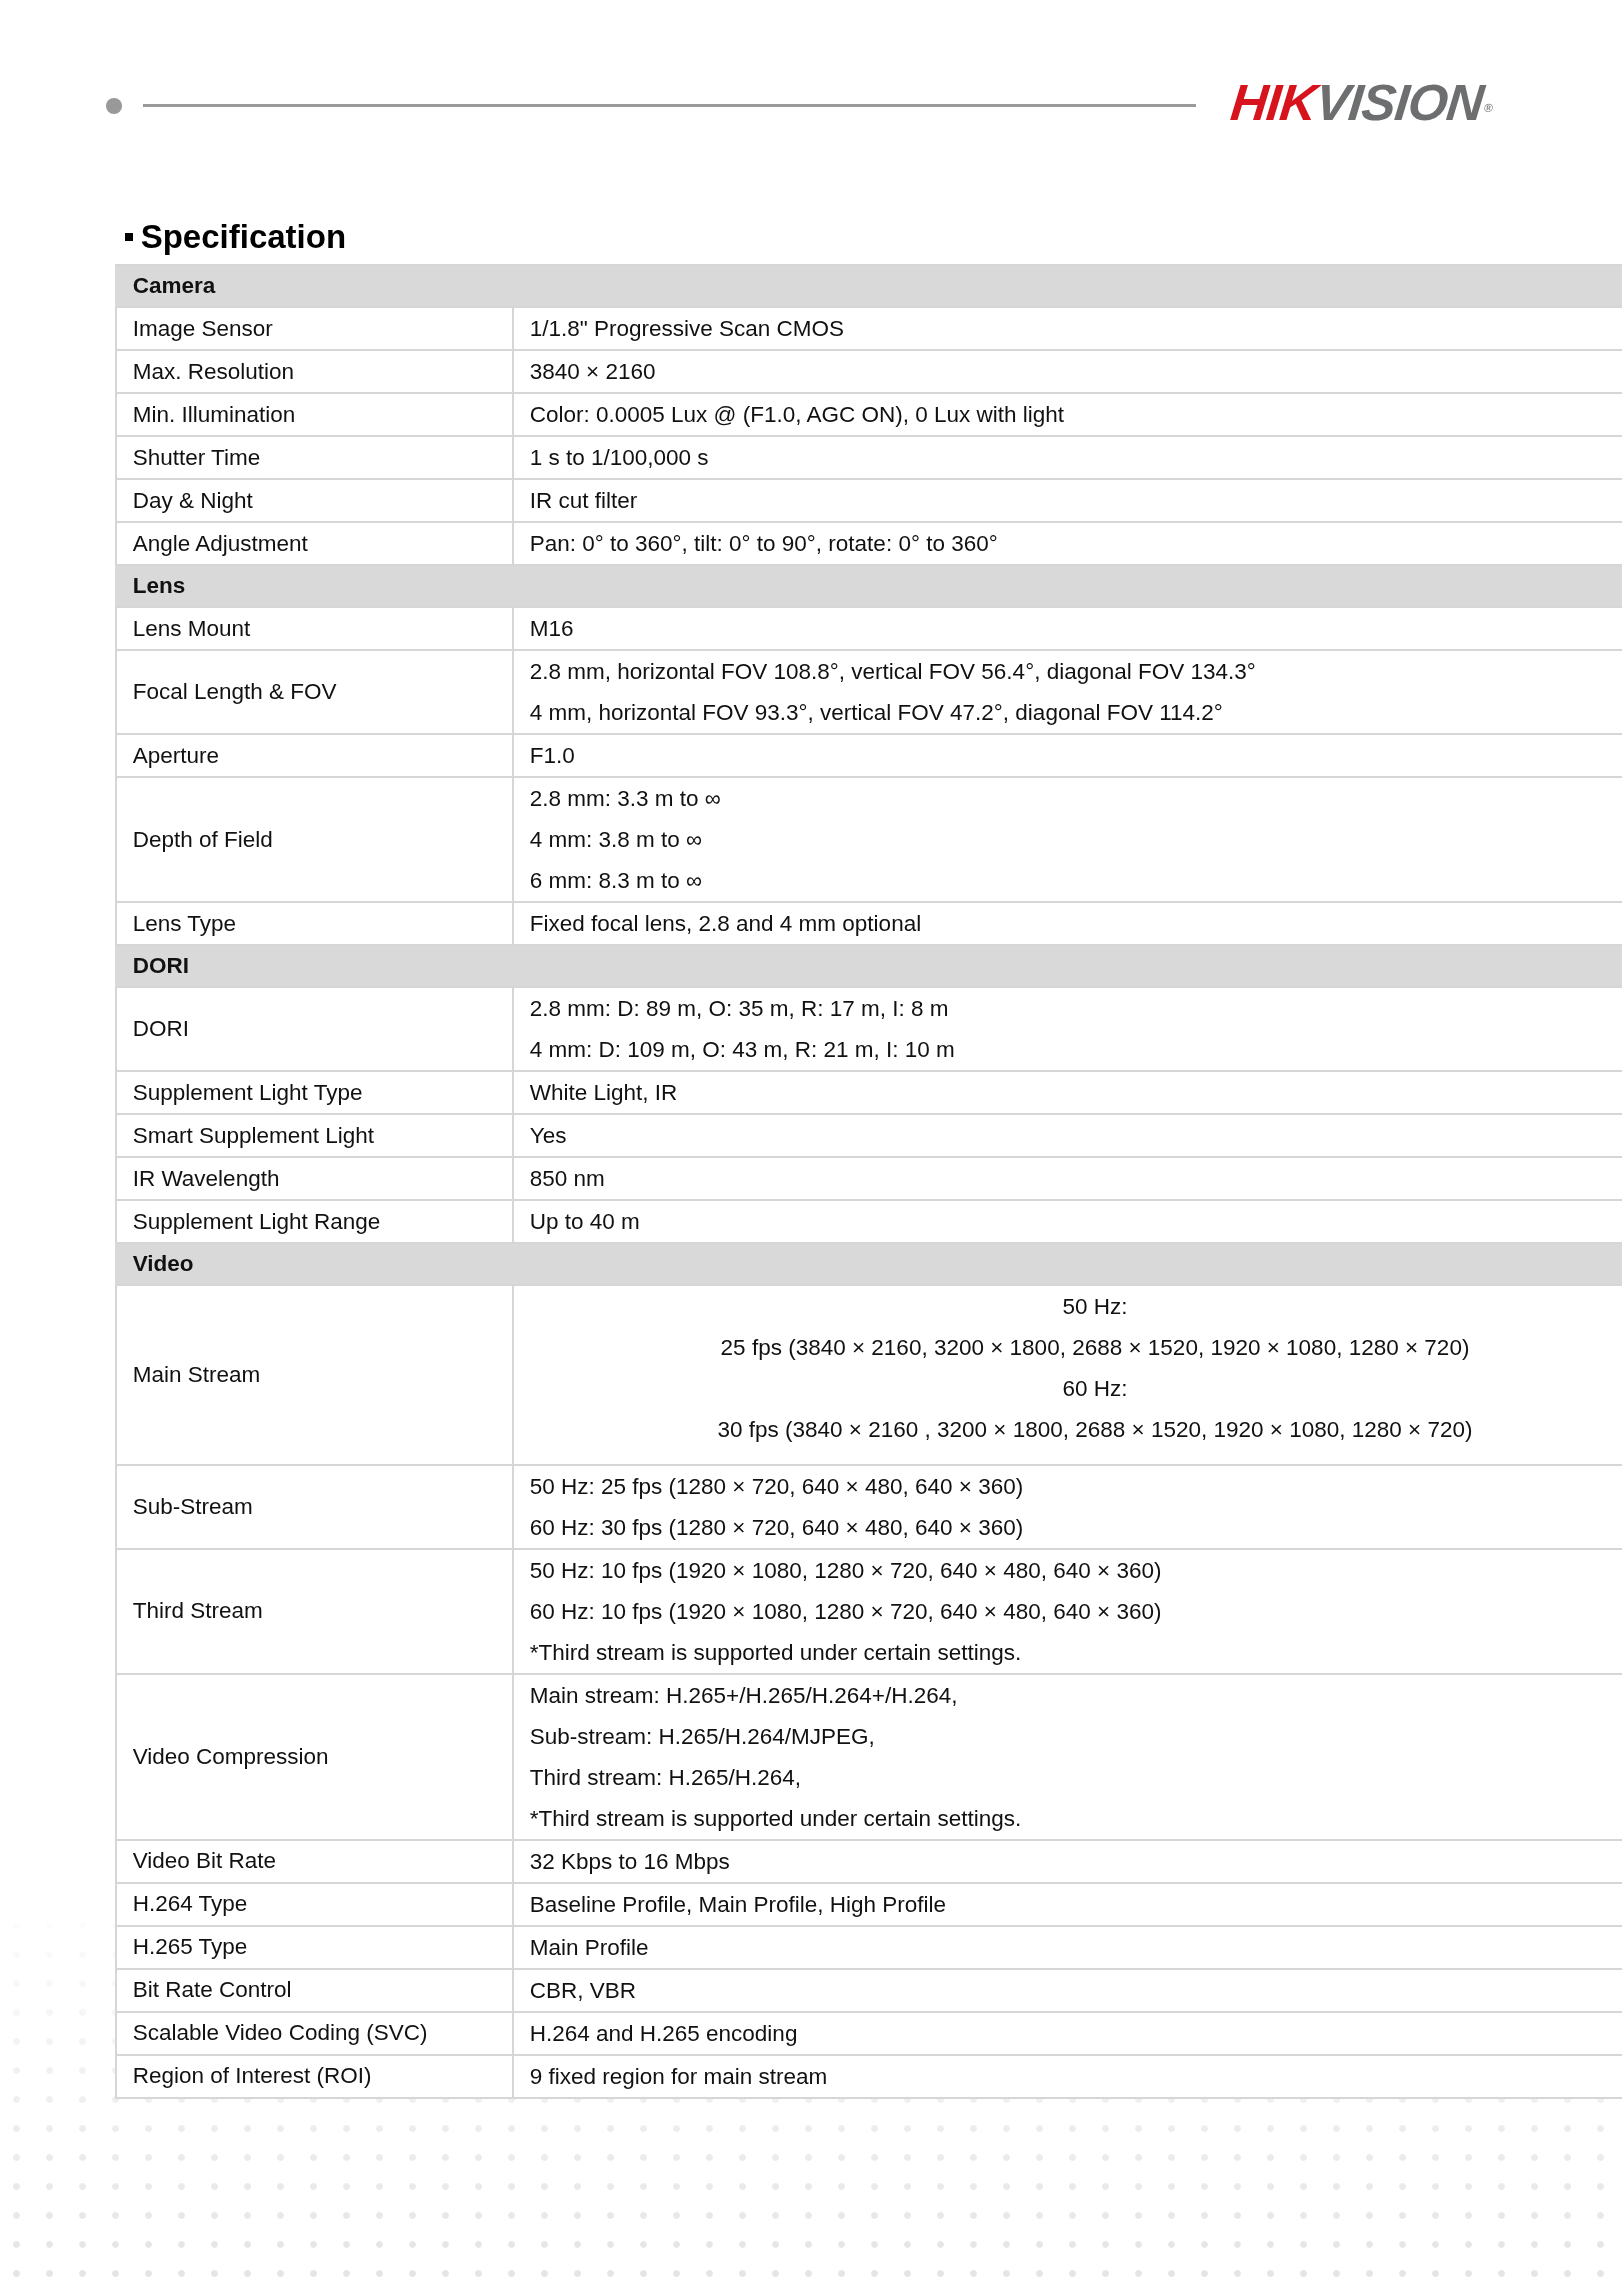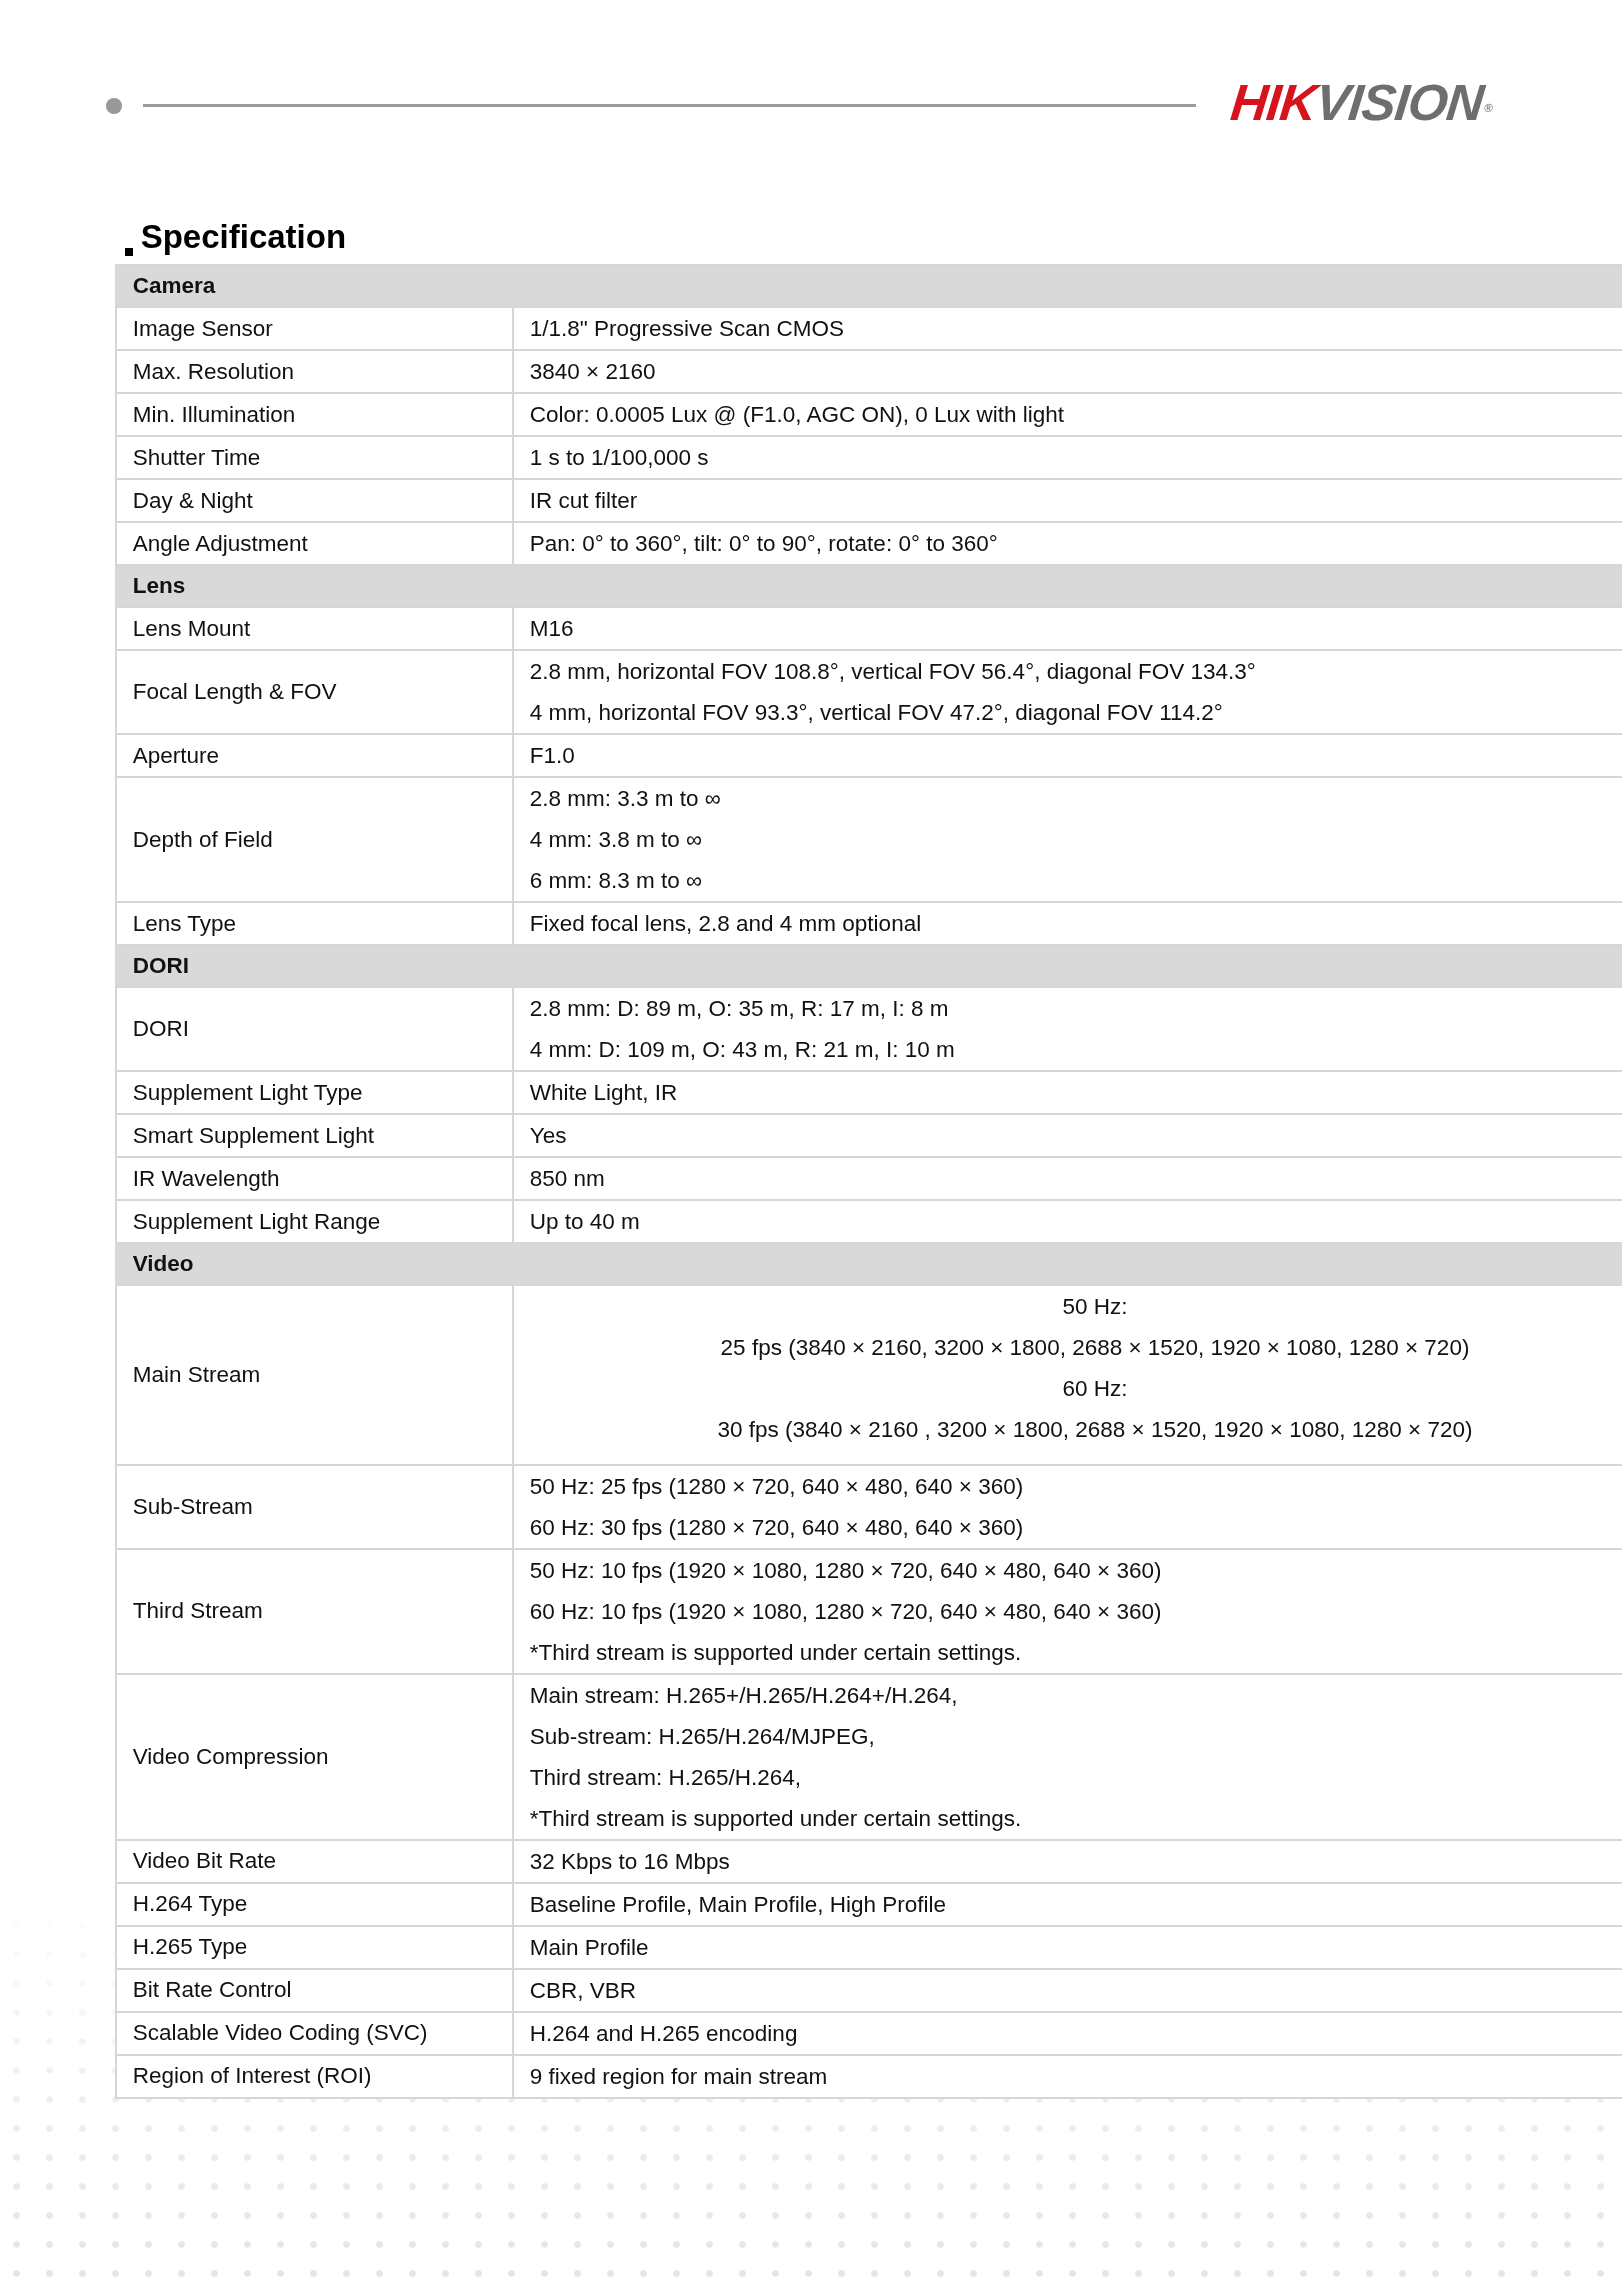--- a/index.html
+++ b/index.html
@@ -29,21 +29,21 @@
       font-family: "Liberation Sans", sans-serif; font-weight: bold; font-style: italic;
       font-size: 51px; letter-spacing: -1px; line-height: 53px; white-space: nowrap;
       transform: skewX(-6deg);
     }
     .logo .hik { color: #d7141e; }
     .logo .vision { color: #6d6e70; }
     .logo .reg { font-size: 11.8px; color: #888; vertical-align: top; position: relative; top: 5.9px; margin-left: 2px; font-style: normal; }
 
     .section-title {
       position: absolute; left: 125px; top: 218px; font-size: 33px; font-weight: bold;
-      display: flex; align-items: flex-end; gap: 5.9px; color: #000;
+      display: flex; align-items: center; gap: 5.9px; color: #000;
     }
     .section-title .bullet { width: 7.8px; height: 7.8px; background: #000; display: inline-block; margin-right: 2px; }
 
     table.spec {
       position: absolute; left: 115px; top: 264px; width: 1563px;
       border-collapse: collapse; table-layout: fixed;
       font-size: 22.5px;
     }
     table.spec col.k { width: 397px; }
     table.spec td {

